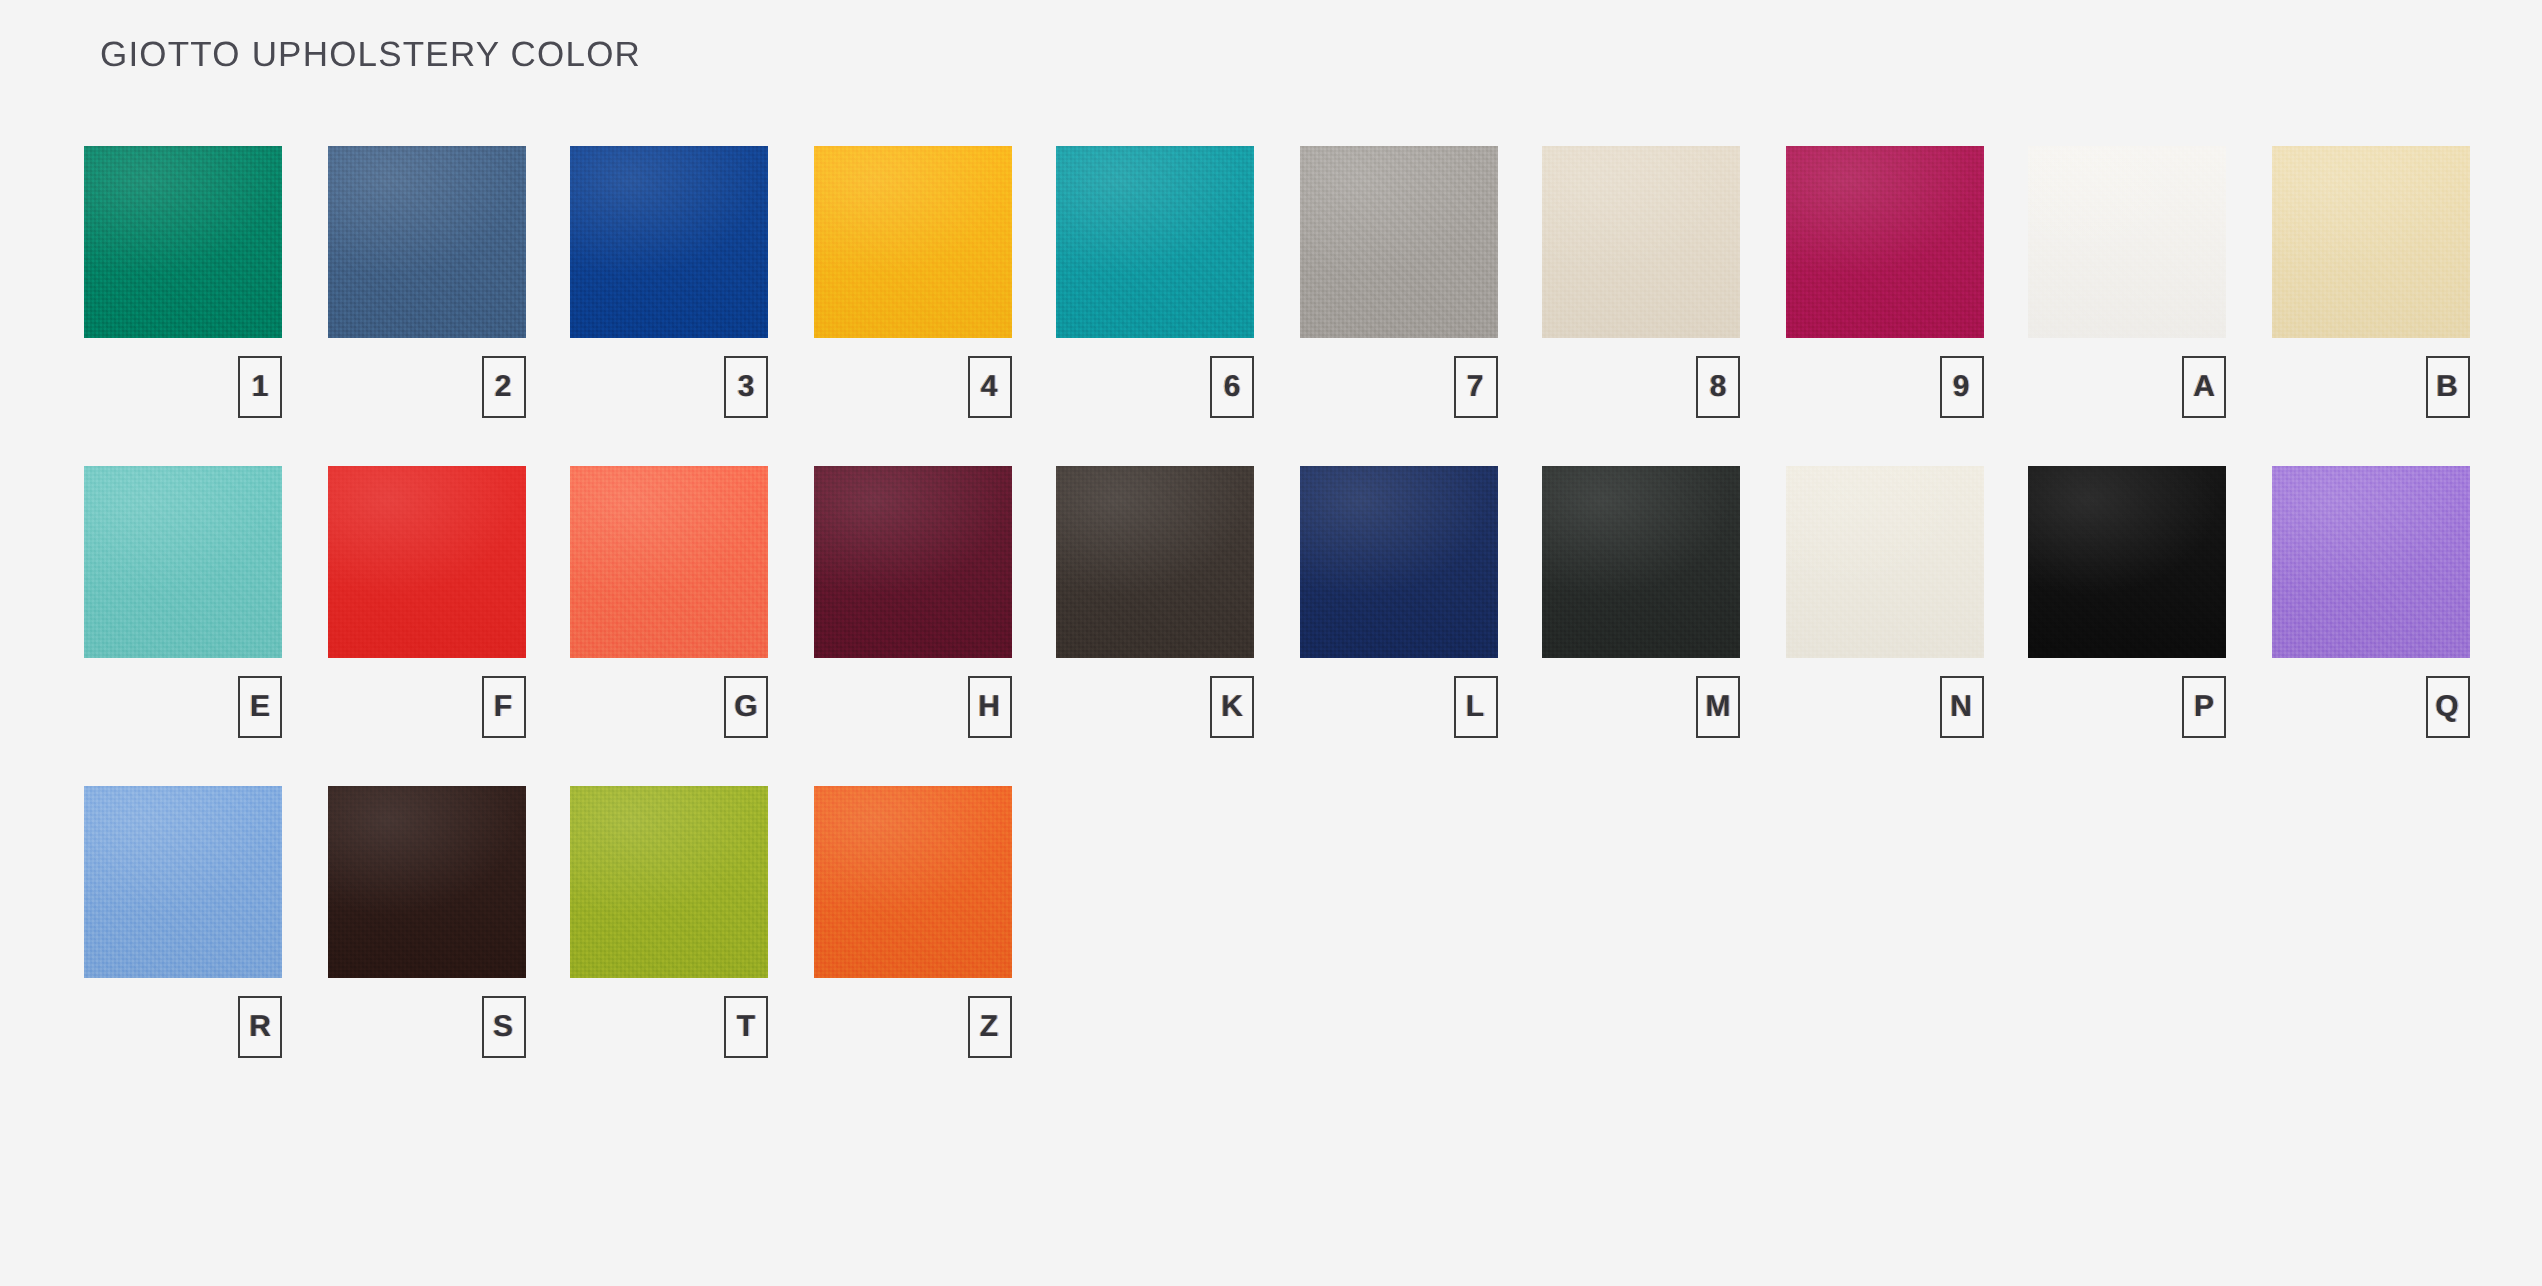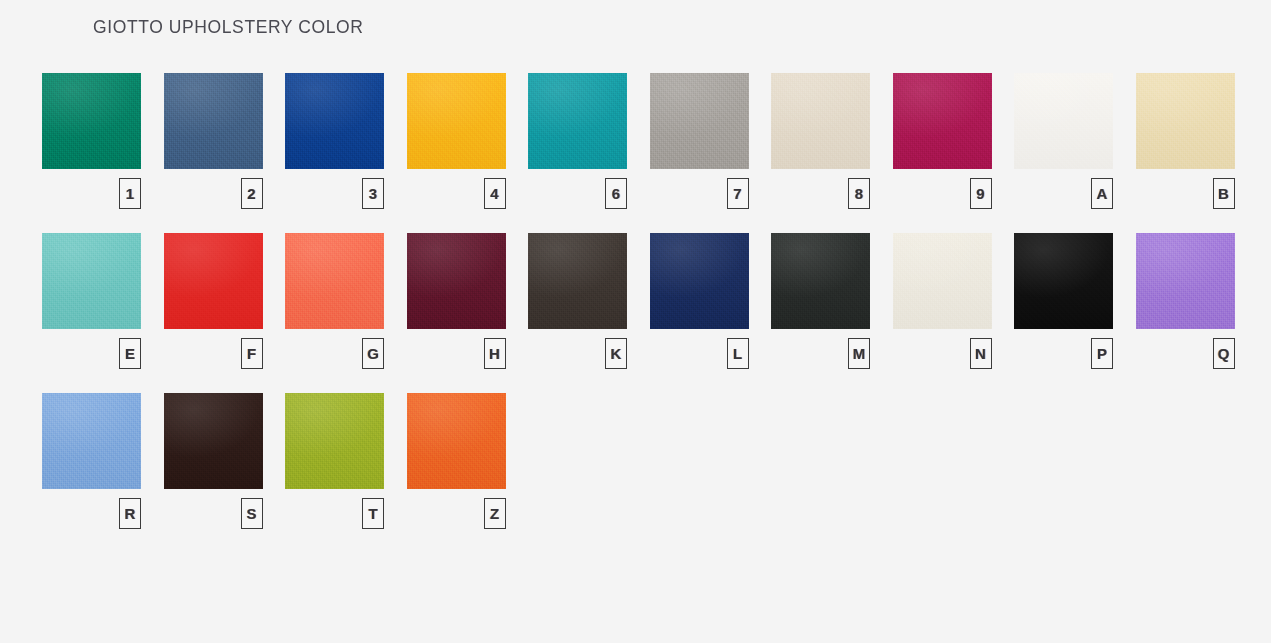--- a/index.html
+++ b/index.html
@@ -22,21 +22,20 @@
   }
   #page-title {
     position: absolute;
     left: 50px;
     top: 17px;
     font-size: 17.5px;
     letter-spacing: 0.6px;
     color: #4a4a52;
     font-weight: 400;
     white-space: nowrap;
-    margin-left: 43px;
   }
   .swatch-grid {
     position: absolute;
     left: 42px;
     top: 73px;
     width: 1186px;
   }
   .swatch-row {
     display: flex;
     gap: 22.5px;

